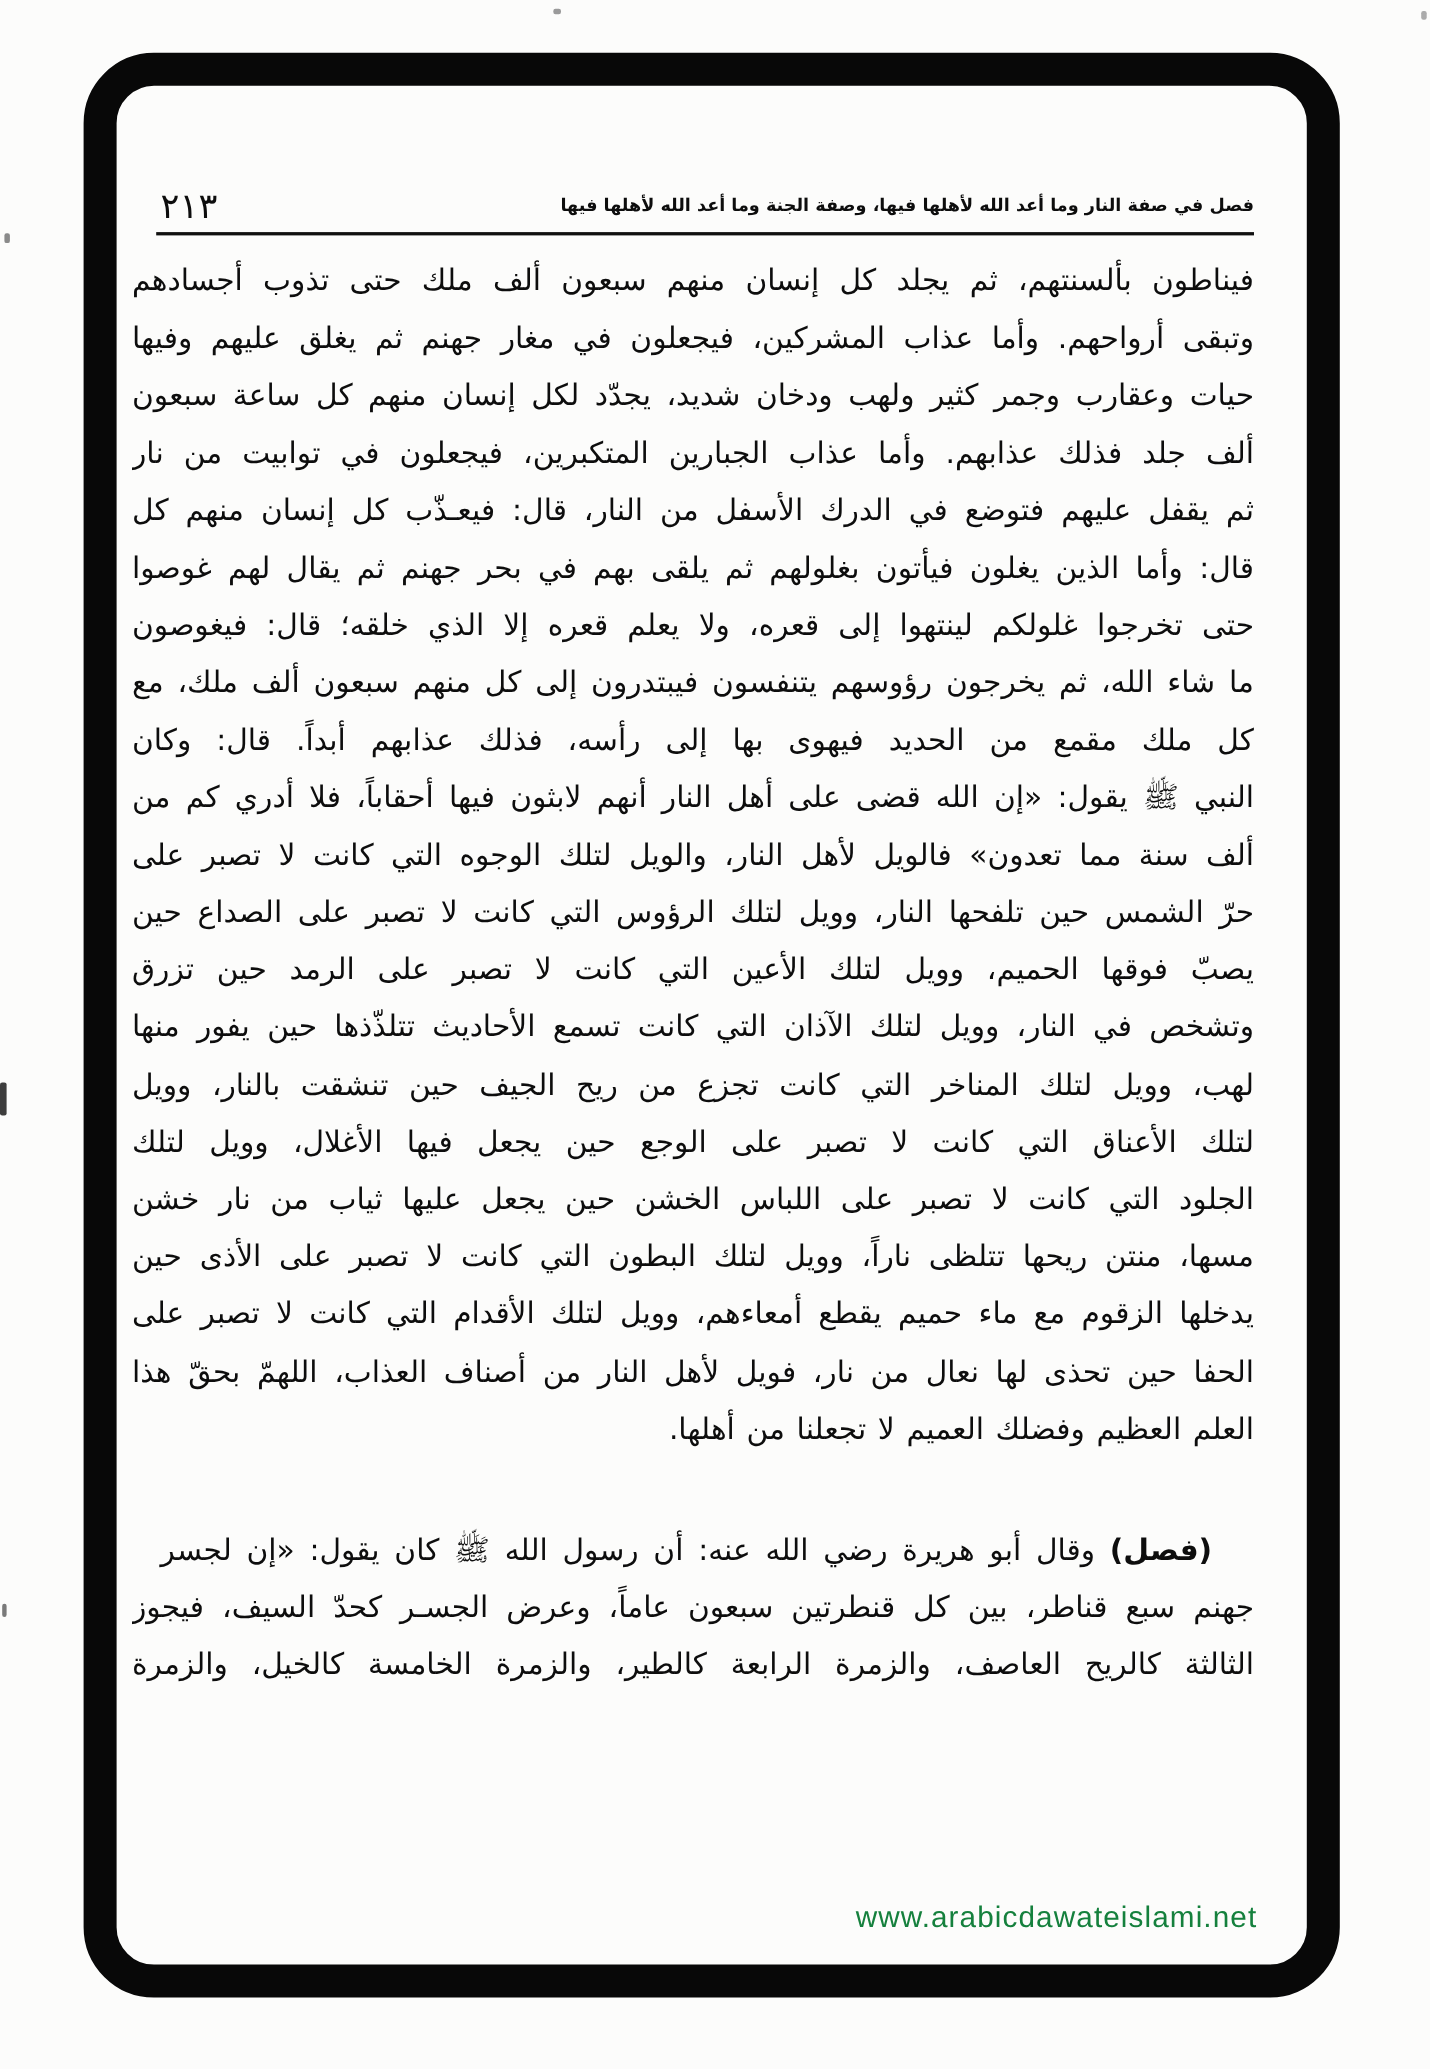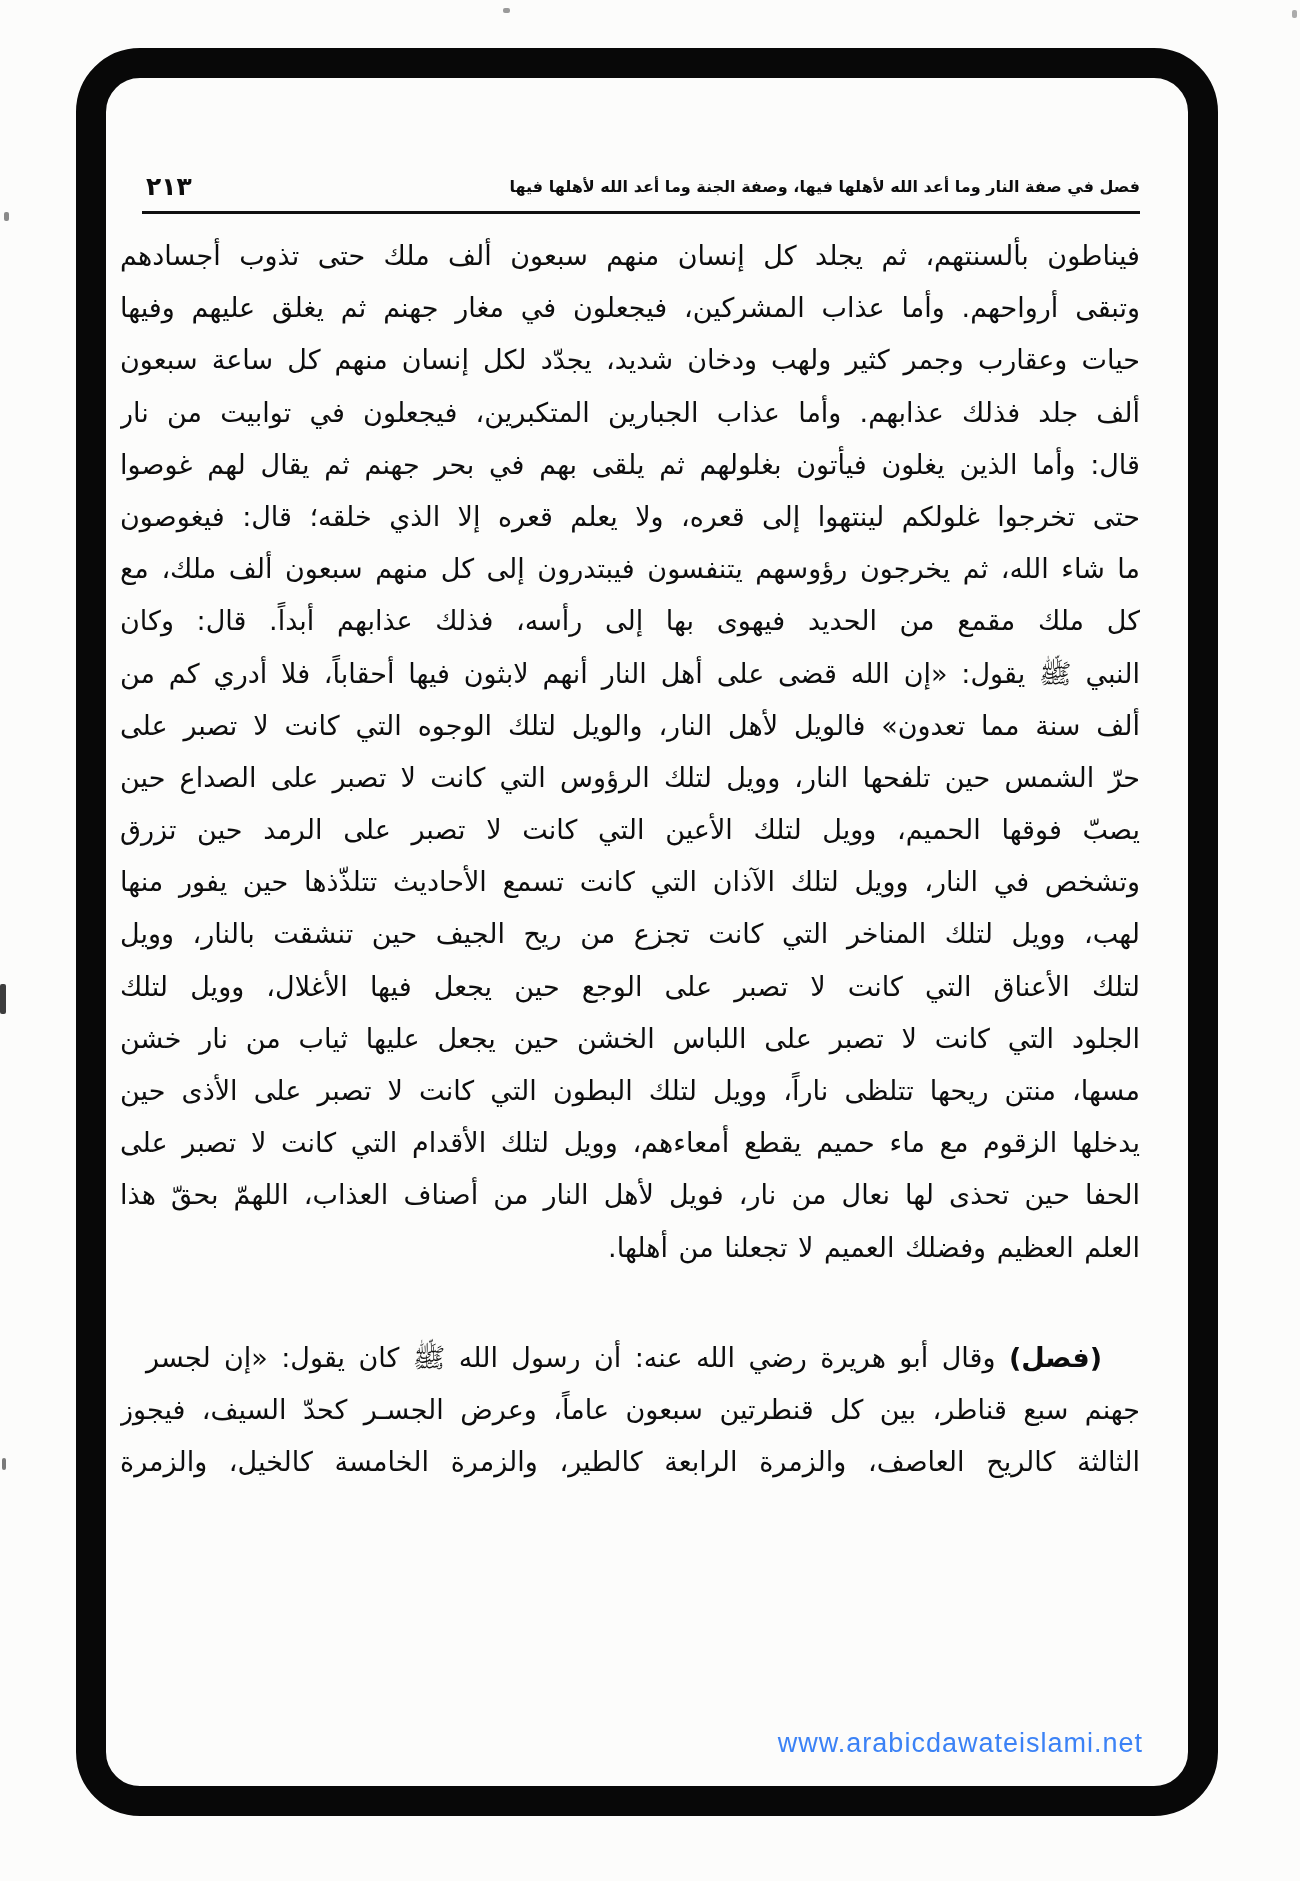--- a/index.html
+++ b/index.html
@@ -43,22 +43,22 @@
     justify-content: space-between;
     align-items: flex-end;
   }
   .chapter-title {
     font-size: 16px;
     font-weight: bold;
     line-height: 34px;
     white-space: nowrap;
   }
   .page-number {
-    font-size: 25px;
-    font-weight: bold;
+    font-size: 32px;
+    font-weight: normal;
     line-height: 34px;
     padding-left: 4px;
   }
   .header-rule {
     position: absolute;
     left: 142px;
     top: 211px;
     width: 998px;
     height: 3px;
     background: #101010;
@@ -95,21 +95,21 @@
   }
   
   .watermark {
     position: absolute;
     right: 157px;
     top: 1728px;
     direction: ltr;
     font-family: "Liberation Sans", sans-serif;
     font-size: 27px;
     letter-spacing: 1px;
-    color: #3b82f6;
+    color: #15803d;
   }
   
   .speck { position: absolute; border-radius: 2px; }
   .speck.s1 { left: 503px; top: 8px;    width: 7px; height: 5px;  background: #9a9a9a; }
   .speck.s2 { left: 0;     top: 984px;  width: 6px; height: 30px; background: #3d3d3d; }
   .speck.s3 { left: 2px;   top: 1458px; width: 4px; height: 12px; background: #7a7a7a; }
   .speck.s4 { left: 1292px;top: 10px;   width: 5px; height: 8px;  background: #ababab; }
   .speck.s5 { left: 4px;   top: 212px;  width: 5px; height: 9px;  background: #8a8a8a; }
 </style>
 </head>
@@ -125,20 +125,21 @@
   </div>
 
   <div class="header-rule"></div>
 
   <div class="body-text">
     <div class="para1">
       <div class="tline">فيناطون بألسنتهم، ثم يجلد كل إنسان منهم سبعون ألف ملك حتى تذوب أجسادهم</div>
       <div class="tline">وتبقى أرواحهم. وأما عذاب المشركين، فيجعلون في مغار جهنم ثم يغلق عليهم وفيها</div>
       <div class="tline">حيات وعقارب وجمر كثير ولهب ودخان شديد، يجدّد لكل إنسان منهم كل ساعة سبعون</div>
       <div class="tline">ألف جلد فذلك عذابهم. وأما عذاب الجبارين المتكبرين، فيجعلون في توابيت من نار</div>
+      <div class="tline">ثم يقفل عليهم فتوضع في الدرك الأسفل من النار، قال: فيعـذّب كل إنسان منهم كل</div>
       <div class="tline">قال: وأما الذين يغلون فيأتون بغلولهم ثم يلقى بهم في بحر جهنم ثم يقال لهم غوصوا</div>
       <div class="tline">حتى تخرجوا غلولكم لينتهوا إلى قعره، ولا يعلم قعره إلا الذي خلقه؛ قال: فيغوصون</div>
       <div class="tline">ما شاء الله، ثم يخرجون رؤوسهم يتنفسون فيبتدرون إلى كل منهم سبعون ألف ملك، مع</div>
       <div class="tline">كل ملك مقمع من الحديد فيهوى بها إلى رأسه، فذلك عذابهم أبداً. قال: وكان</div>
       <div class="tline">النبي ﷺ يقول: «إن الله قضى على أهل النار أنهم لابثون فيها أحقاباً، فلا أدري كم من</div>
       <div class="tline">ألف سنة مما تعدون» فالويل لأهل النار، والويل لتلك الوجوه التي كانت لا تصبر على</div>
       <div class="tline">حرّ الشمس حين تلفحها النار، وويل لتلك الرؤوس التي كانت لا تصبر على الصداع حين</div>
       <div class="tline">يصبّ فوقها الحميم، وويل لتلك الأعين التي كانت لا تصبر على الرمد حين تزرق</div>
       <div class="tline">وتشخص في النار، وويل لتلك الآذان التي كانت تسمع الأحاديث تتلذّذها حين يفور منها</div>
       <div class="tline">لهب، وويل لتلك المناخر التي كانت تجزع من ريح الجيف حين تنشقت بالنار، وويل</div>

